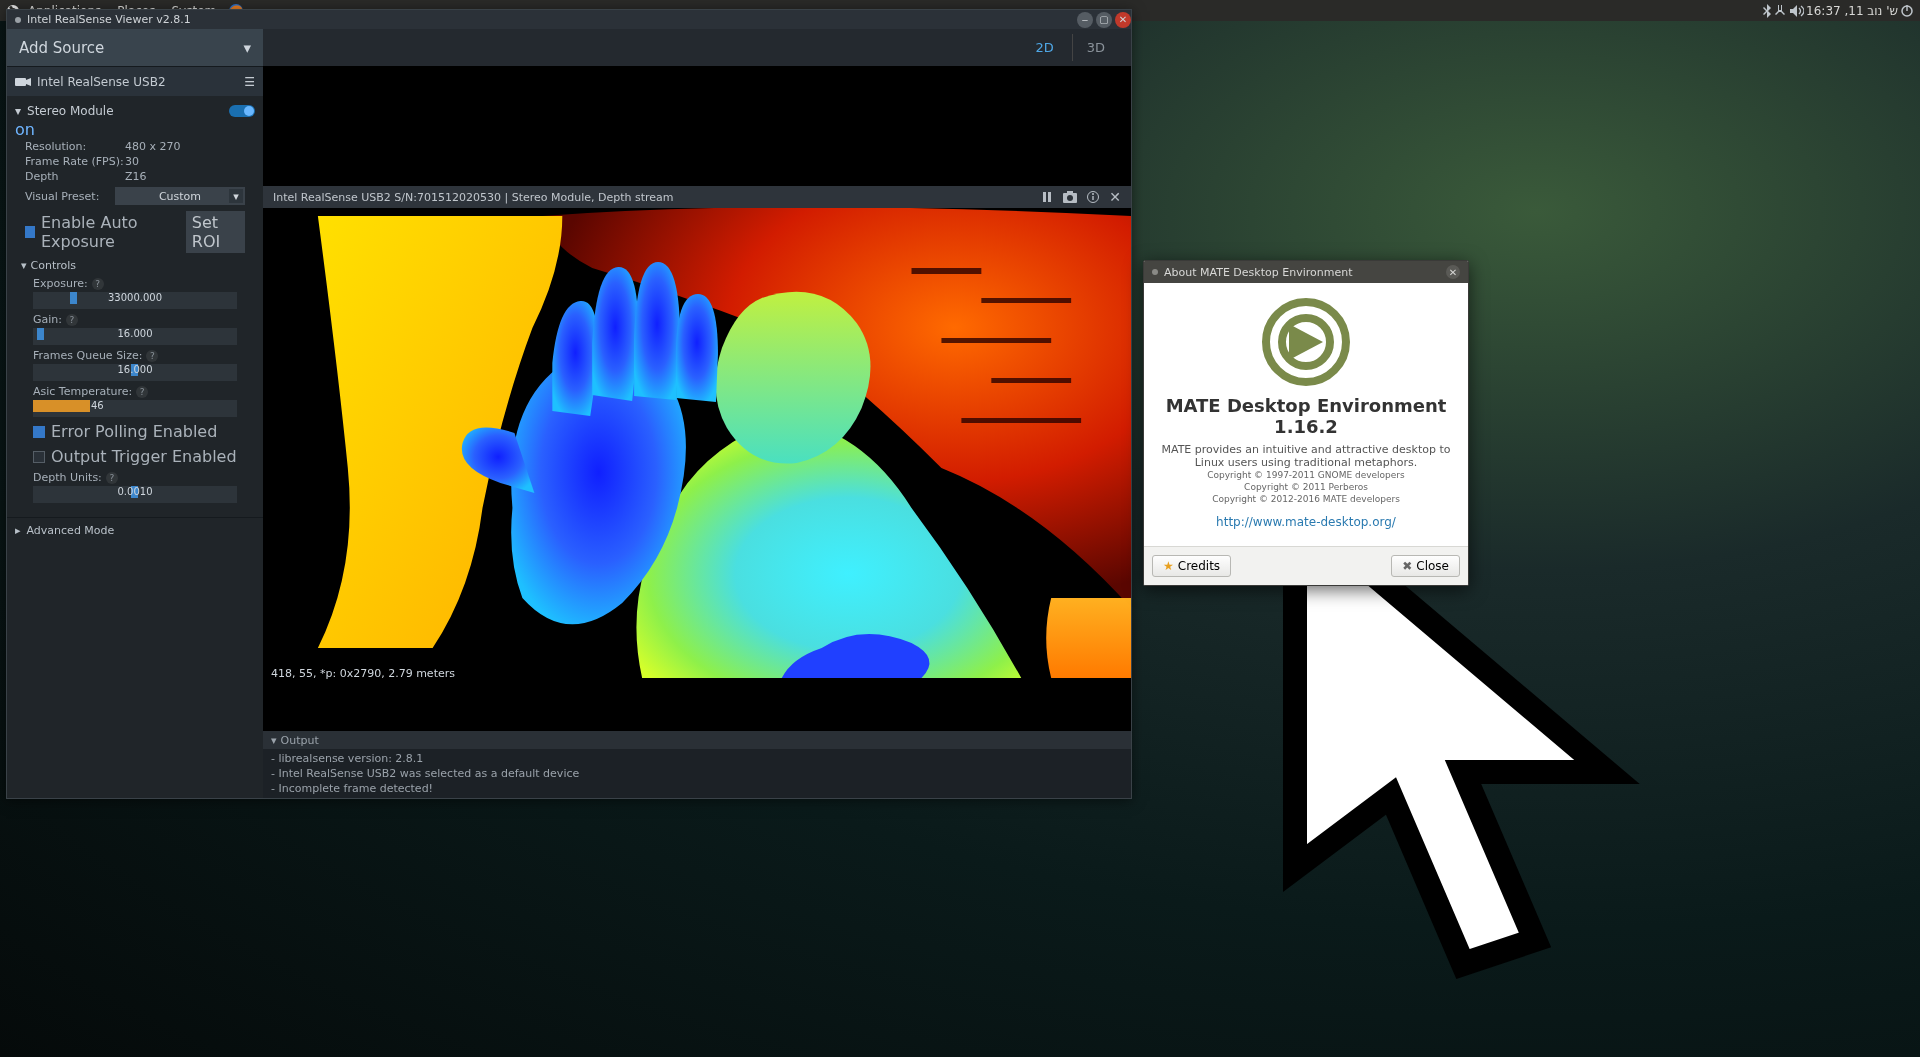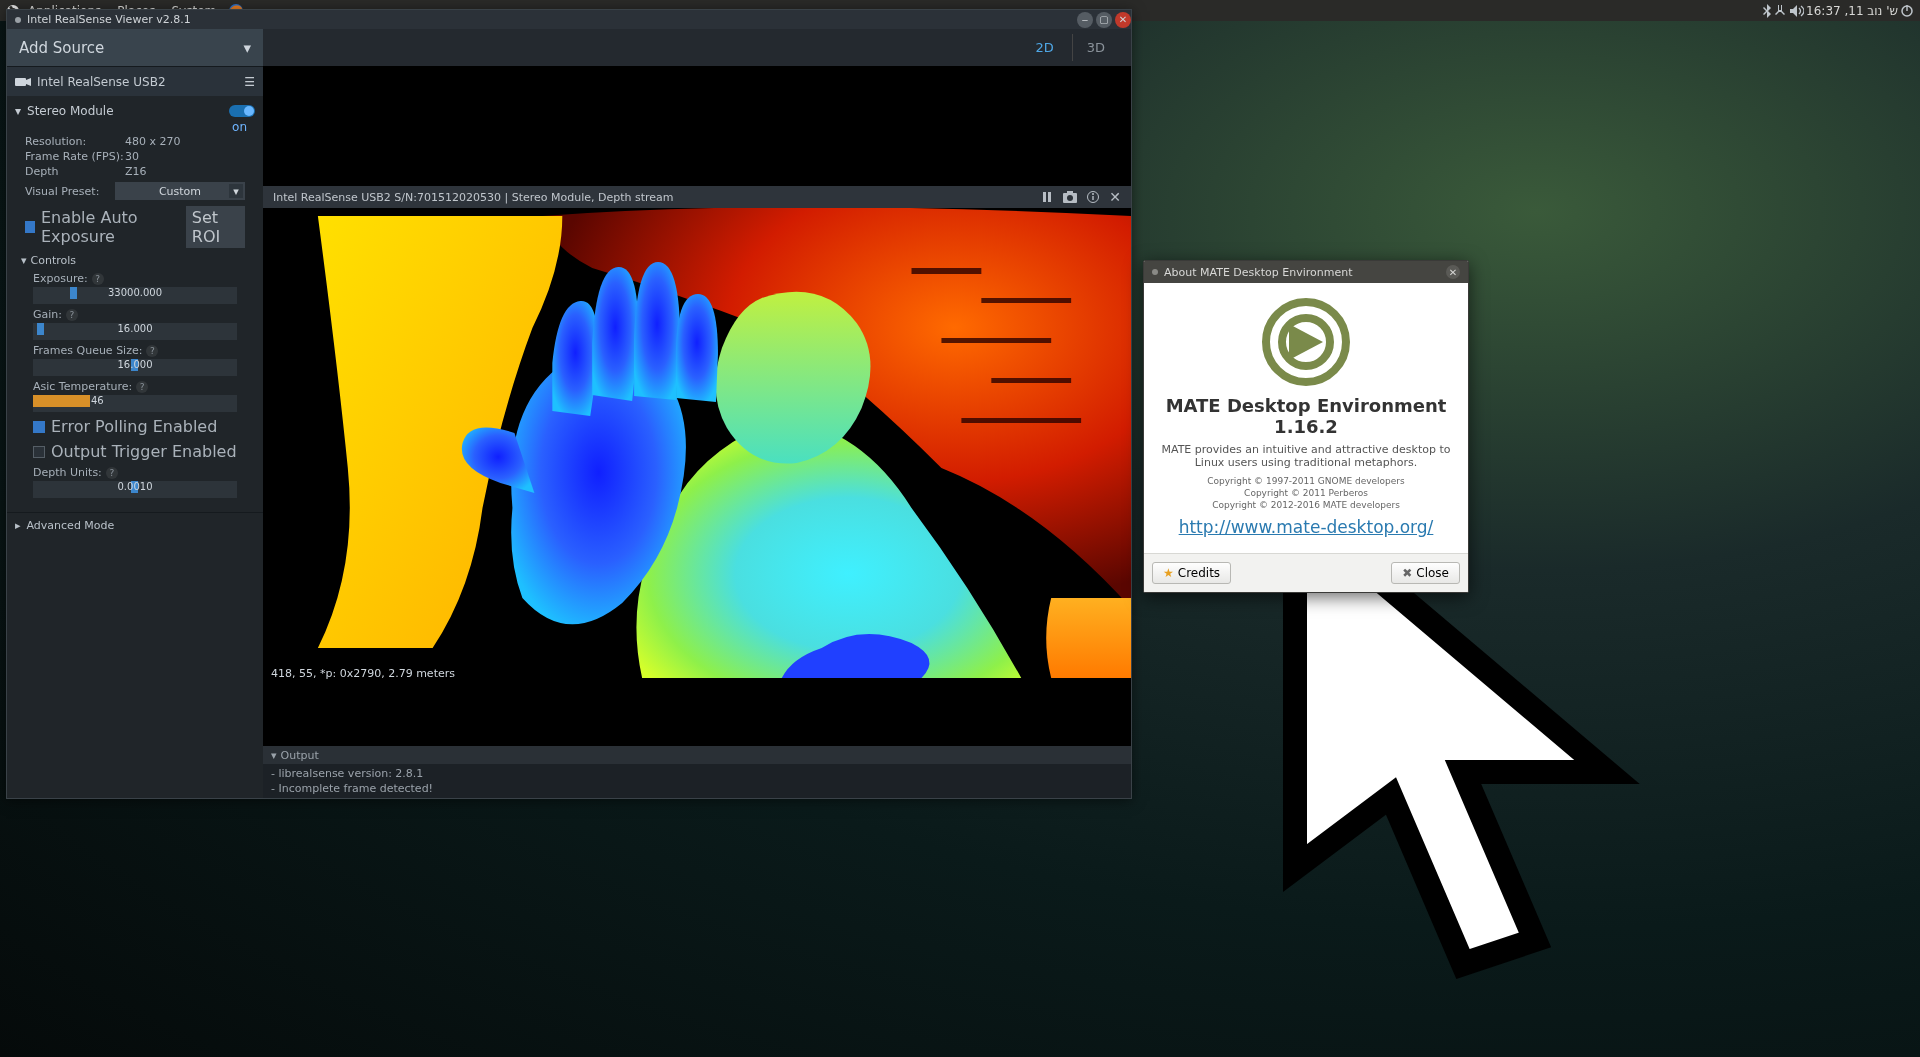--- a/index.html
+++ b/index.html
@@ -89,23 +89,23 @@
 .outputbody{padding:2px 8px;line-height:15px}
 
 
 .mate{position:absolute;left:1143px;top:260px;width:326px;background:#f8f8f7;border:1px solid #3a3a38;box-shadow:0 4px 18px rgba(0,0,0,.6);border-radius:2px;overflow:hidden}
 .mate .titlebar{height:22px;background:#454541;display:flex;align-items:center;color:#d8d8d6;font-size:11px;padding:8px 8px}
 .mate .titlebar .dot{width:6px;height:6px;border-radius:50%;background:#8a8a86;margin-right:6px}
 .mate .titlebar .cx{margin-left:auto;width:14px;height:14px;border-radius:50%;background:#5a5a56;display:flex;align-items:center;justify-content:center;font-size:10px}
 .mate .body{background:#fff;padding:10px 12px 10px;text-align:center;color:#444}
 .mate .logo{margin:4px auto 8px;width:90px;height:90px}
 .mate h2{font-size:18px;color:#333;font-weight:bold;margin:4px 0 6px}
-.mate .desc{font-size:11px;color:#555;margin-bottom:6px}
+.mate .desc{font-size:11px;color:#555;}
 .mate .copy{font-size:9px;color:#666;line-height:12px}
-.mate a{color:#2a7ab0;font-size:17px;text-decoration:underline}
+.mate a{color:#2a7ab0;font-size:12px;}
 .mate .btns{display:flex;justify-content:space-between;padding:8px;border-top:1px solid #d8d8d4;background:#f2f2f0}
 .mate .btn{background:linear-gradient(#fefefe,#e8e8e6);border:1px solid #b8b8b4;border-radius:3px;padding:3px 10px;font-size:12px;display:inline-flex;align-items:center;gap:4px;cursor:pointer}
 .star{color:#e8a020;font-size:12px}
 .xmark{color:#666;font-size:12px;font-weight:bold}
 </style>
 </head>
 <body>
 
 <div class="sysbar">
   <svg class="ico" width="14" height="14" viewBox="0 0 14 14">
@@ -176,21 +176,21 @@
         <span>Intel RealSense USB2</span>
         <span class="burger">☰</span>
       </div>
 
       <div class="module">
         <div class="modhead">
           <span class="tri">▾</span>
           <span>Stereo Module</span>
           <span class="switch"></span>
         </div>
-        <div style="text-align:right;padding-right:8px;font-size:12px;color:#6fb5ff;margin-top:-2px">on</div>
+        <div style="text-align:left;padding-right:8px;font-size:16px;color:#6fb5ff;margin-top:-2px">on</div>
 
         <div class="kvrow">
             <span class="k">Resolution:</span>
             <span class="v">480 x 270</span>
           </div>
         <div class="kvrow">
             <span class="k">Frame Rate (FPS):</span>
             <span class="v">30</span>
           </div>
         <div class="kvrow">
@@ -389,20 +389,21 @@
         </div>
       </div>
 
       <div class="outputpane">
         <div class="outputhead">
           <span class="tri">▾</span>
           <span>Output</span>
         </div>
         <div class="outputbody">
           <div>- librealsense version: 2.8.1</div>
+          <div>- Intel RealSense USB2 was selected as a default device</div>
           <div>- Incomplete frame detected!</div>
         </div>
       </div>
     </div>
   </div>
 </div>
 
 <div class="mate">
   <div class="titlebar">
     <span class="dot"></span>

